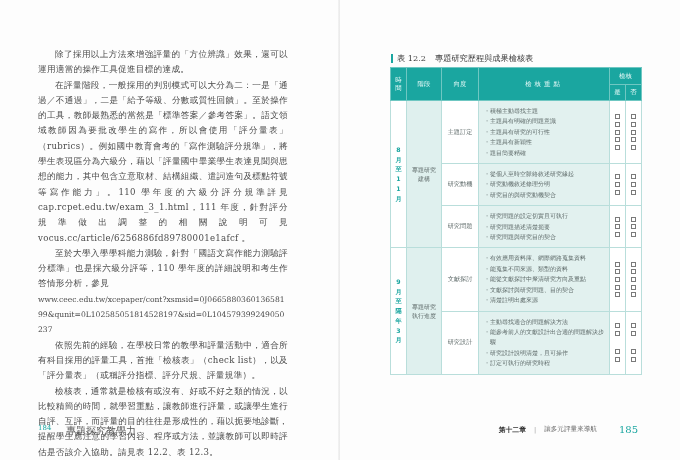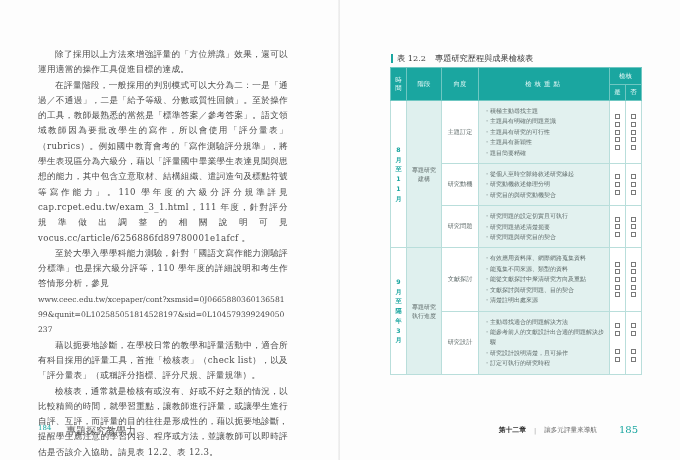--- a/index.html
+++ b/index.html
@@ -14,21 +14,21 @@
   
   .body-text { position: absolute; left: 38px; top: 47px; width: 250px; font-size: 8.6px; line-height: 15.3px; color: #4a4a4a; letter-spacing: 0.3px; }
   .body-text p { text-indent: 17px; text-align: justify; }
   .body-text p.no-indent { text-indent: 0; }
   .body-text .url { font-size: 7.6px; letter-spacing: 0; word-break: break-all; }
 
   .folio { position: absolute; top: 424px; font-size: 7px; }
   .folio-num { color: #1aa6a0; font-family: "DejaVu Serif", serif; }
   .folio-left-num { left: 38px; }
   .folio-left-title { left: 66px; color: #555; font-size: 10px; }
-  .folio-right { right: 42px; display: flex; gap: 8px; align-items: flex-end; top: 424px; }
+  .folio-right { right: 42px; display: flex; gap: 8px; align-items: center; top: 424px; }
   .folio-chapter { font-weight: bold; color: #333; font-size: 6.8px; }
   .folio-sep { color: #999; font-size: 6.5px; }
   .folio-chtitle { color: #666; font-size: 6.6px; }
   .folio-right-num { color: #1aa6a0; font-size: 10px; margin-left: 14px; }
 
   
   .caption { position: absolute; left: 391px; top: 53px; font-size: 8.2px; color: #3b3b3b; display: flex; align-items: center; }
   .caption-bar { width: 2px; height: 9px; background: #1aa6a0; margin-right: 4px; }
   .caption-num { margin-right: 9px; }
 
@@ -57,21 +57,21 @@
 </style>
 </head>
 <body>
 
 <div class="page page-left">
   <div class="body-text">
     <p>除了採用以上方法來增強評量的「方位辨識」效果，還可以運用適當的操作工具促進目標的達成。</p>
     <p>在評量階段，一般採用的判別模式可以大分為二：一是「通過／不通過」，二是「給予等級、分數或質性回饋」。至於操作的工具，教師最熟悉的當然是「標準答案／參考答案」。語文領域教師因為要批改學生的寫作，所以會使用「評分量表」（rubrics）。例如國中教育會考的「寫作測驗評分規準」，將學生表現區分為六級分，藉以「評量國中畢業學生表達見聞與思想的能力，其中包含立意取材、結構組織、遣詞造句及標點符號等寫作能力」。110 學年度的六級分評分規準詳見 cap.rcpet.edu.tw/exam_3_1.html，111 年度，針對評分規準做出調整的相關說明可見 vocus.cc/article/6256886fd89780001e1afcf 。</p>
     <p>至於大學入學學科能力測驗，針對「國語文寫作能力測驗評分標準」也是採六級分評等，110 學年度的詳細說明和考生作答情形分析，參見</p>
     <p class="no-indent url">www.ceec.edu.tw/xcepaper/cont?xsmsid=0J066588036013658199&amp;qunit=0L102585051814528197&amp;sid=0L104579399249050237</p>
-    <p>藉以扼要地診斷，在學校日常的教學和評量活動中，適合所有科目採用的評量工具，首推「檢核表」（check list），以及「評分量表」（或稱評分指標、評分尺規、評量規準）。</p>
+    <p>依照先前的經驗，在學校日常的教學和評量活動中，適合所有科目採用的評量工具，首推「檢核表」（check list），以及「評分量表」（或稱評分指標、評分尺規、評量規準）。</p>
     <p>檢核表，通常就是檢核有或沒有、好或不好之類的情況，以比較精簡的時間，就學習重點，讓教師進行評量，或讓學生進行自評、互評，而評量的目的往往是形成性的，藉以扼要地診斷，提醒學生應注意的學習內容、程序或方法，並讓教師可以即時評估是否該介入協助。請見表 12.2、表 12.3。</p>
   </div>
   <span class="folio folio-num folio-left-num">184</span>
   <span class="folio folio-left-title">專題探究教學力</span>
 </div>
 
 <div class="gutter"></div>
 
 <div class="page page-right"></div>
 

